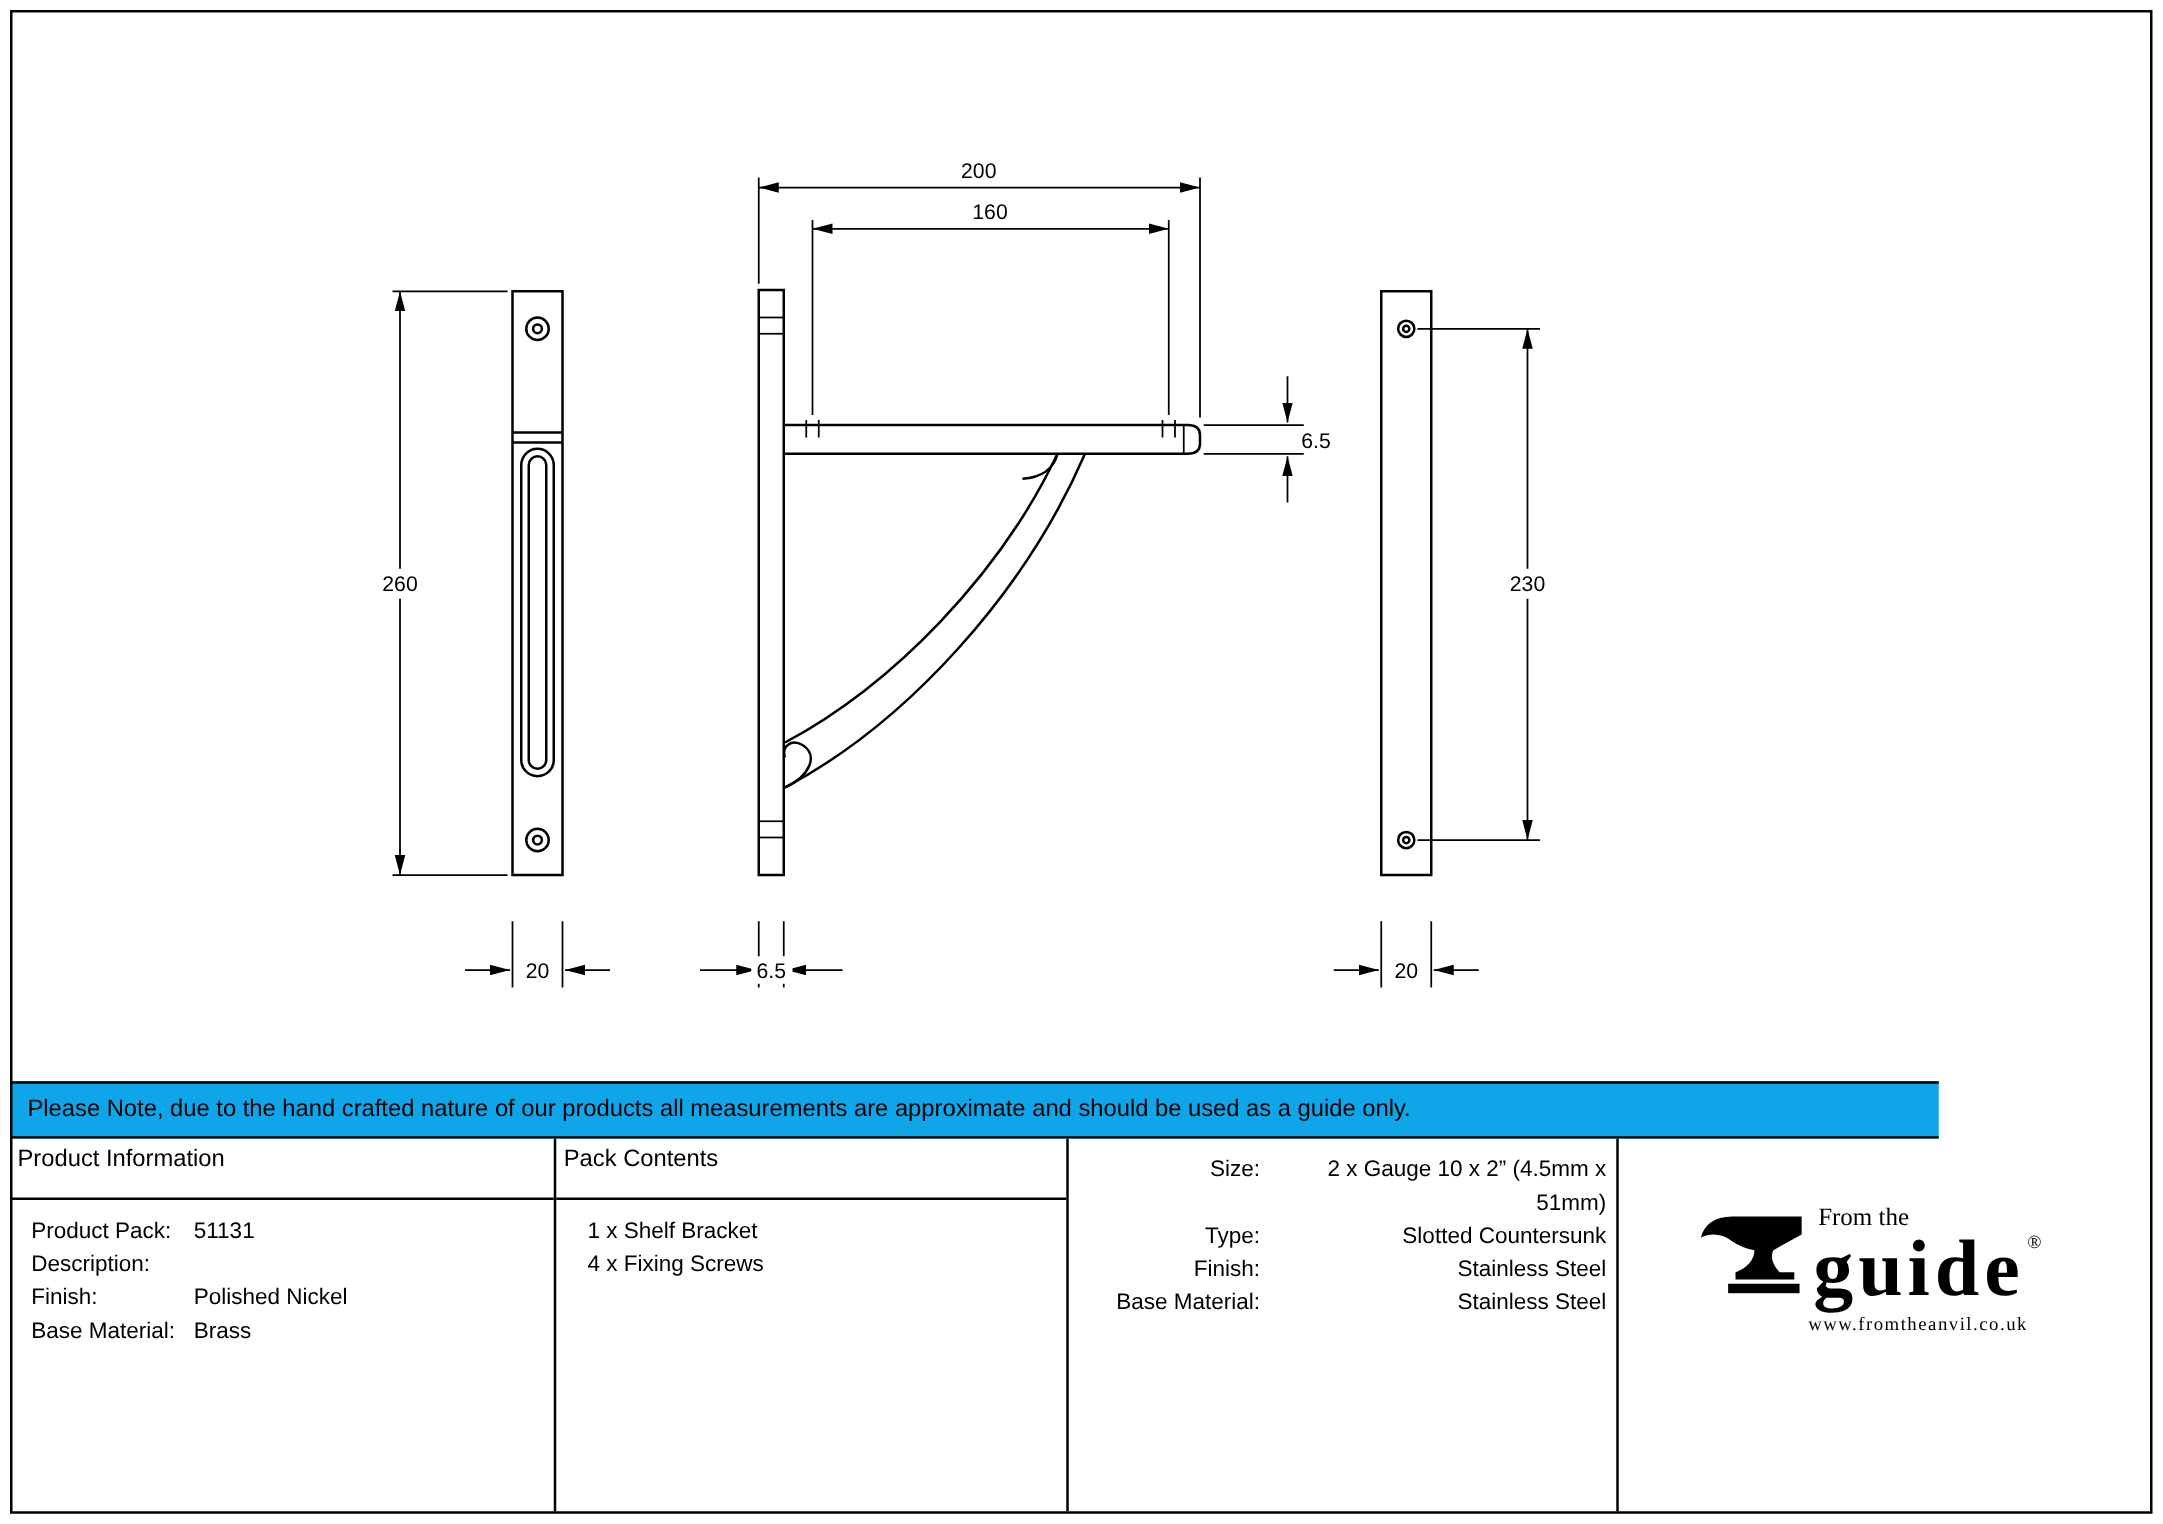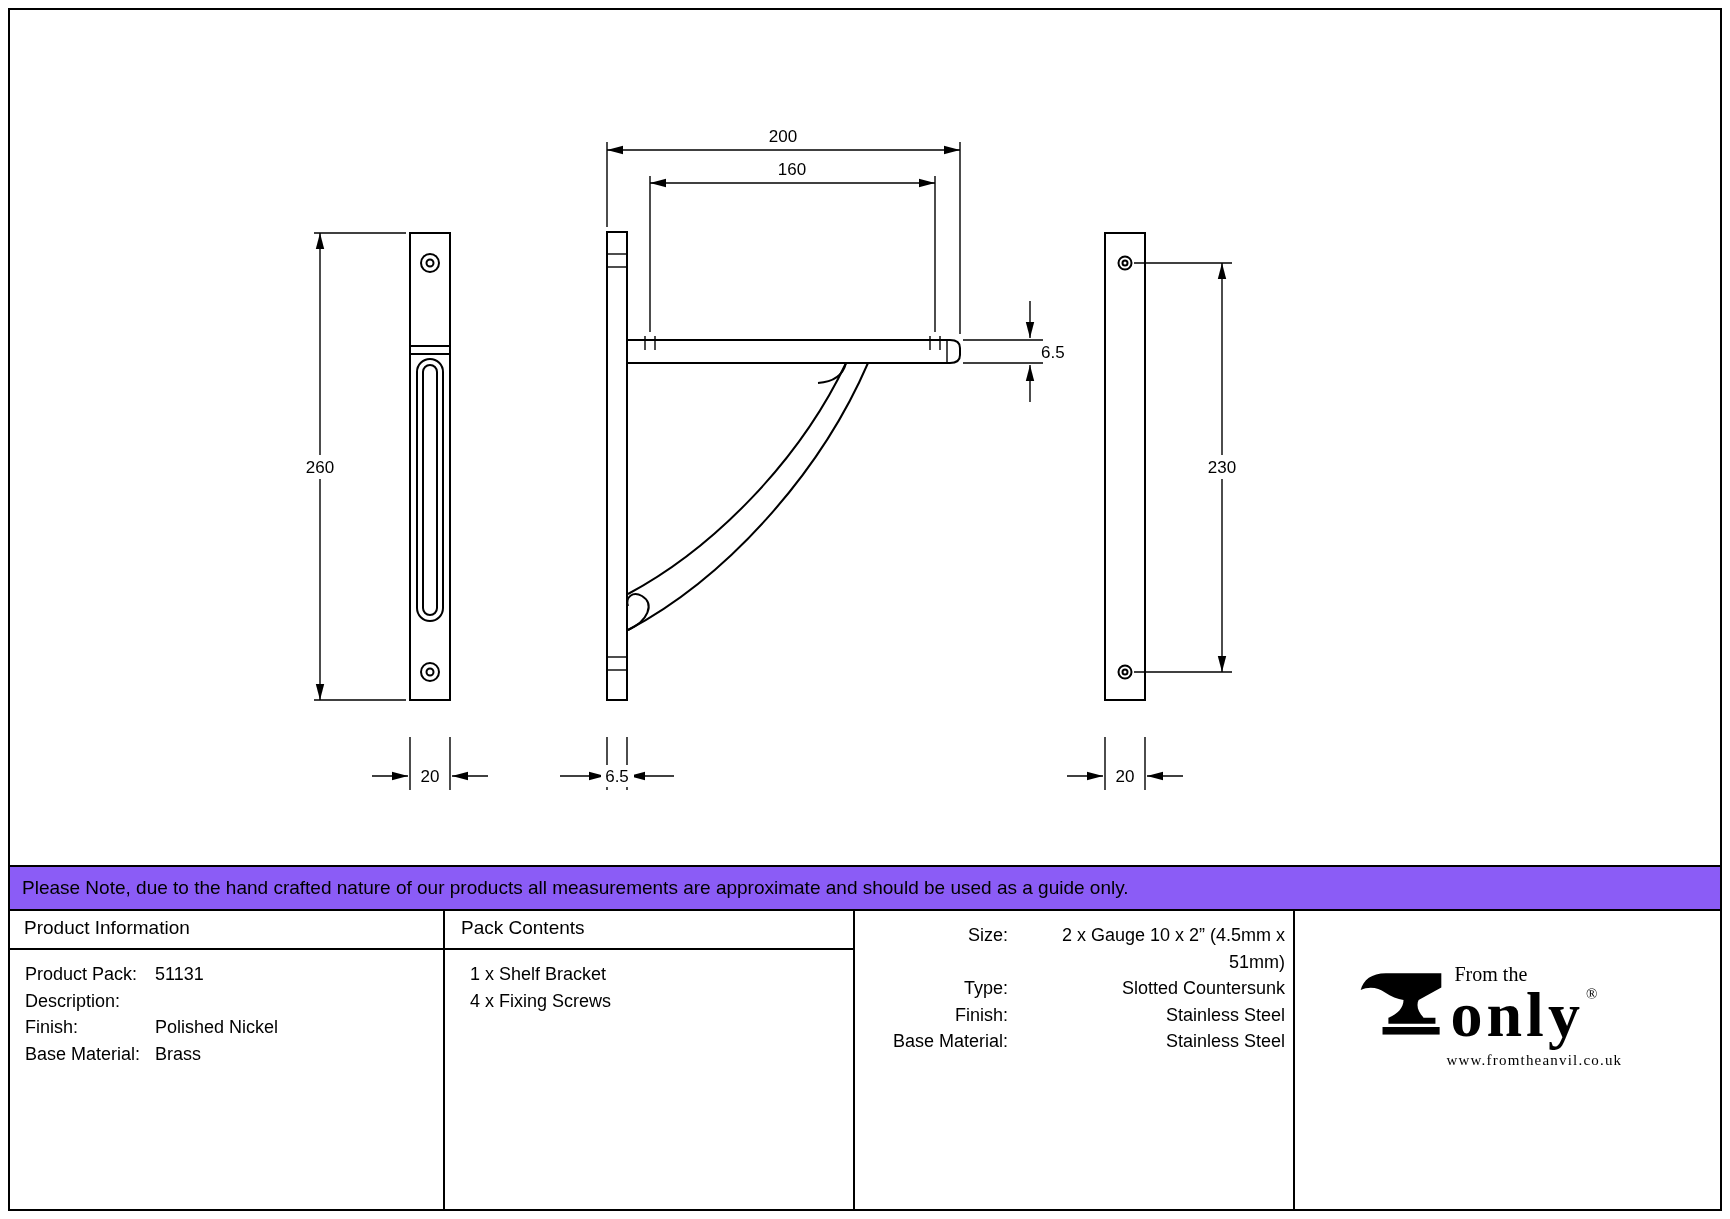--- a/index.html
+++ b/index.html
@@ -10,32 +10,32 @@
            border:2px solid #000; pointer-events:none; z-index:10; }
 
   
   .drawing { position:absolute; left:0; top:0; width:1730px; height:865px; }
   .ln   { stroke:#000; stroke-width:2;   fill:none; }
   .thin { stroke:#000; stroke-width:1.4; fill:none; }
   .bg   { fill:#fff; stroke:none; }
   .dim-text { font:17px "Liberation Sans",sans-serif; fill:#000; }
 
   
-  .note-row { position:absolute; left:8px; top:865px; width:1714px; height:46px;
+  .note-row { position:absolute; left:8px; top:865px; width:1543px; height:46px;
               border-top:2px solid #000; border-bottom:2px solid #000;
               display:flex; align-items:center; padding-left:14px;
-              font-size:19px; background:#8b5cf6; }
+              font-size:19px; background:#0ea5e9; }
 
   
   .info-table { position:absolute; left:8px; top:911px; width:1714px; height:298px;
                 display:grid; grid-template-columns:437px 410px 440px auto; background:#fff; }
   .col { border-right:2px solid #000; position:relative; }
   .col.logo-col { border-right:none; }
-  .col-header { height:39px; line-height:33px; border-bottom:2px solid #000;
-                padding-left:16px; font-size:19px; }
+  .col-header { height:49px; line-height:33px; border-bottom:2px solid #000;
+                padding-left:6px; font-size:19px; }
   .col-body { padding:11px 8px 0 17px; font-size:18px; line-height:26.5px; }
   .col-body.screws { padding-left:20px; }
   .col-body.pack { padding-left:25px; }
   .kv { display:grid; grid-template-columns:130px 1fr; }
   .kv.wide { grid-template-columns:133px 1fr;text-align:right; }
 
   
   .logo { margin:52px auto 0 auto; width:300px; }
   .logo-row { display:flex; align-items:flex-end; }
   .anvil-icon { width:84px; height:78px; flex:0 0 auto; }
@@ -204,21 +204,21 @@
     <div class="col logo-col">
       <div class="logo">
         <div class="logo-row">
           <svg class="anvil-icon" viewBox="0 0 100 90">
             <path fill="#000" d="M98,6 L32,6 C15,6 5,14 2,26 C12,21 23,23 31,29 C38,34 46,37 53,38 C53,47 46,55 35,59 L35,66 L91,66 L91,59 L77,59 C70,52 68,44 71,38 L98,23 Z"></path>
             <rect fill="#000" x="28" y="70" width="68" height="9"></rect>
           </svg>
           <div class="logo-texts">
             <div class="from-the">From the</div>
             <div class="nvil-row">
-              <span class="nvil">only</span>
+              <span class="nvil">guide</span>
               <span class="reg">®</span>
             </div>
           </div>
         </div>
         <div class="logo-url">www.fromtheanvil.co.uk</div>
       </div>
     </div>
   </div>
 
   <div class="frame"></div>

